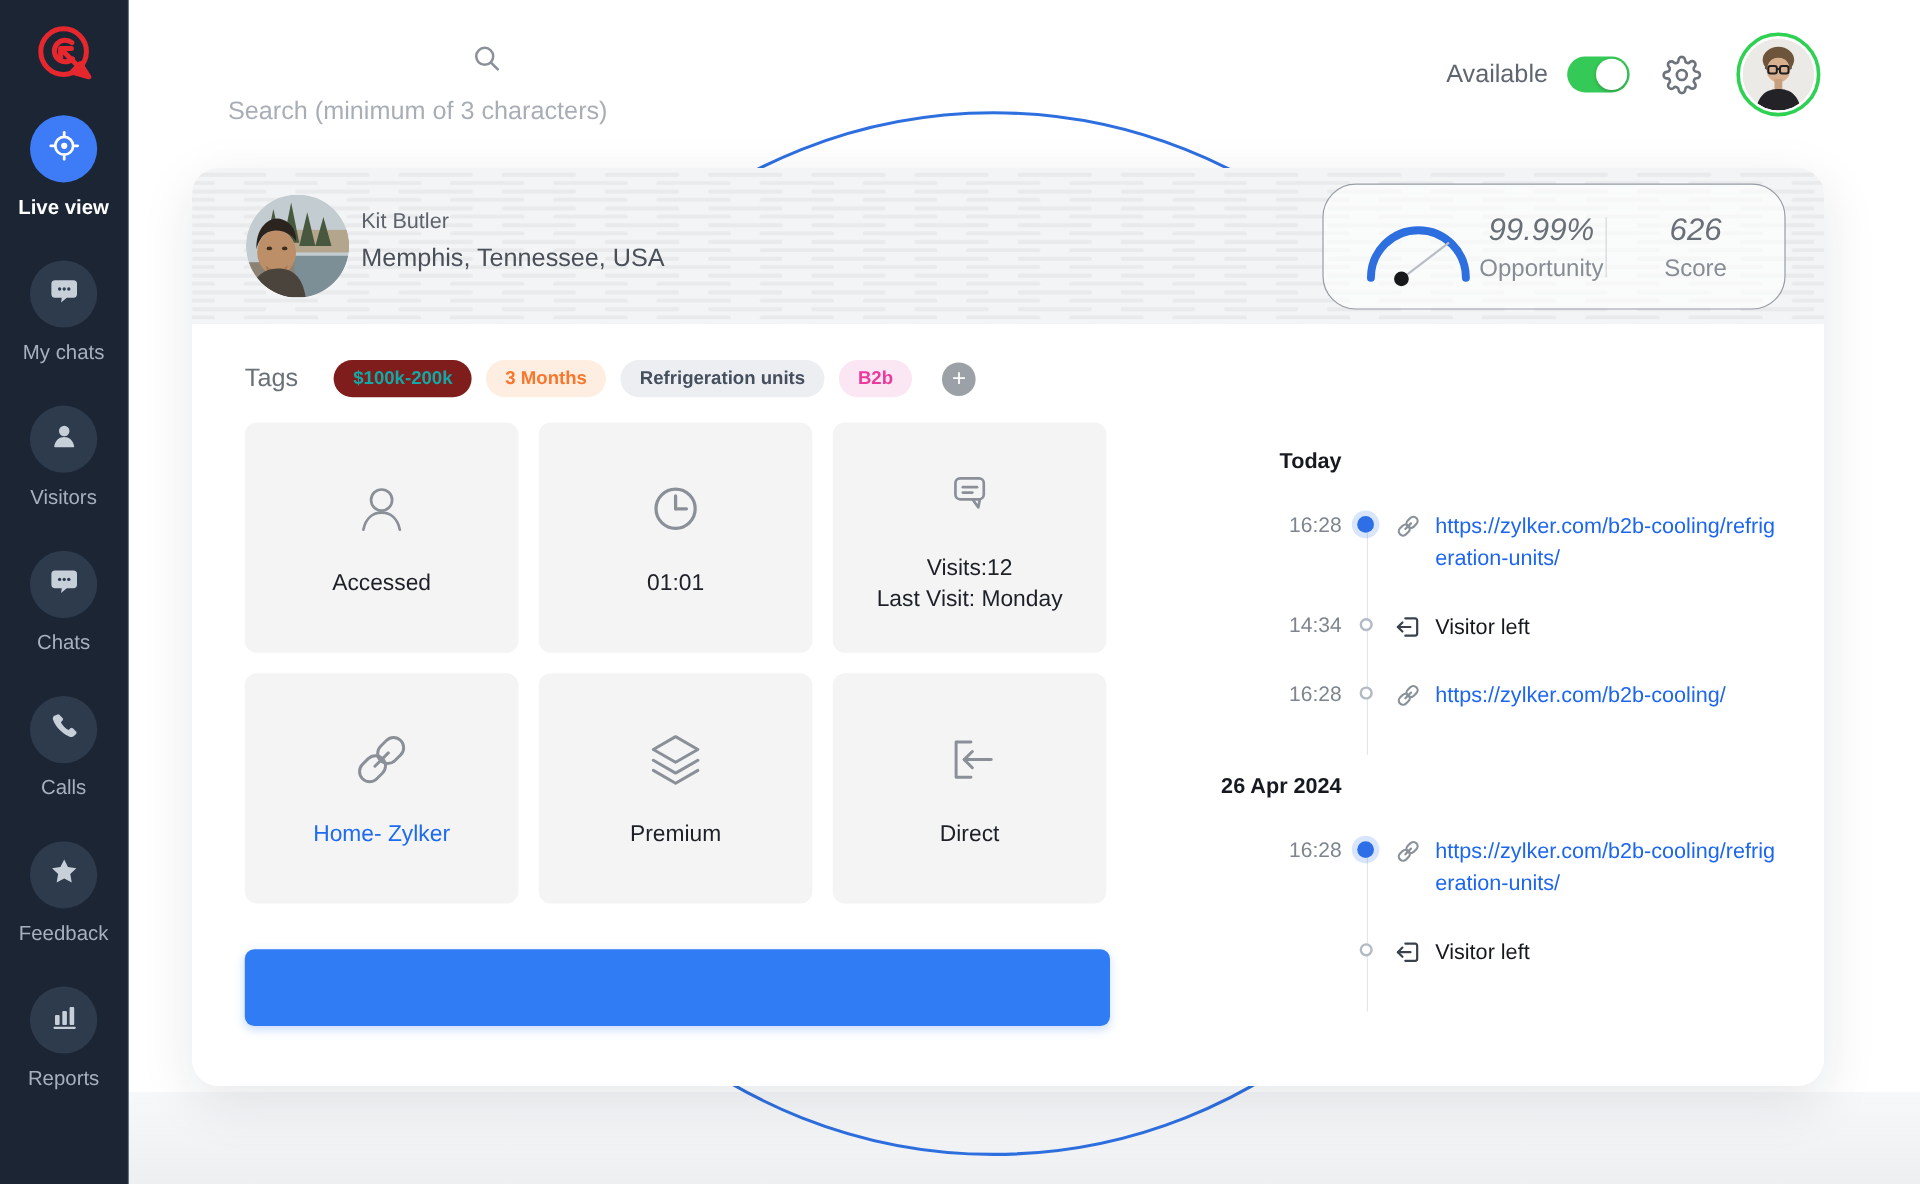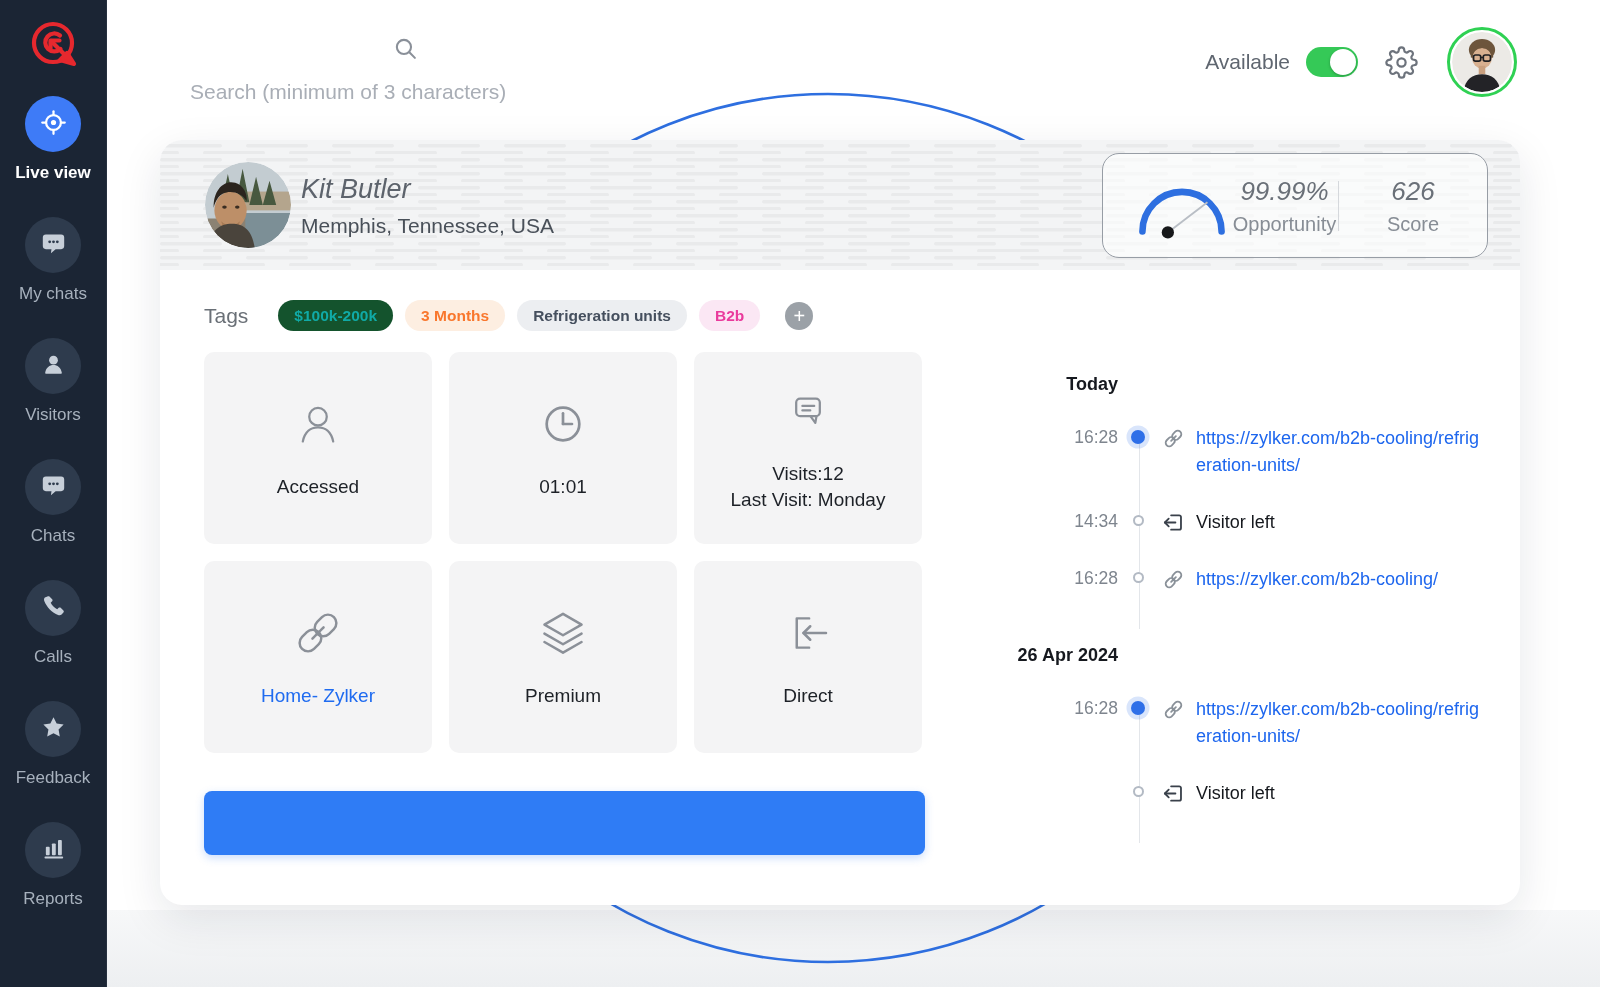--- a/index.html
+++ b/index.html
@@ -36,35 +36,35 @@
   .avatar-ring { margin-left:29px; width:70px; height:70px; border-radius:50%; border:3.5px solid #2fd153; padding:2px; background:#fff; cursor:pointer; }
   .avatar-ring svg { width:100%; height:100%; display:block; border-radius:50%; }
 
   
   .card { position:absolute; left:160px; top:140px; width:1360px; height:765px; background:#fff; border-radius:22px; box-shadow:0 14px 44px rgba(20,30,48,.10); z-index:2; }
   .card-header { position:absolute; left:0; top:0; width:100%; height:130px; border-radius:22px 22px 0 0; background:#f3f4f5; overflow:hidden; }
   .header-texture { position:absolute; inset:0; width:100%; height:100%; }
   .kit-avatar { position:absolute; left:45px; top:22px; width:86px; height:86px; border-radius:50%; overflow:hidden; z-index:1; }
   .kit-avatar svg { width:100%; height:100%; display:block; }
   .who { position:absolute; left:141px; top:34px; z-index:1; }
-  .v-name { font-size:27px; font-style:italic; color:#5d636c; }
+  .v-name { font-size:18px; color:#5d636c; }
   .v-loc { font-size:21px; color:#495059; margin-top:9px; }
-  .gauge-box { position:absolute; left:942px; top:13px; width:386px; height:105px; border:1.4px solid #979da5; border-radius:17px; background:rgba(255,255,255,.6); display:flex; align-items:center; z-index:1; }
+  .gauge-box { position:absolute; left:942px; top:13px; width:386px; height:105px; border:1.4px solid #979da5; border-radius:28px; background:rgba(255,255,255,.6); display:flex; align-items:center; z-index:1; }
   .gauge-svg { margin-left:30px; width:98px; height:72px; flex:none; }
   .g-col { flex:1; display:flex; flex-direction:column; align-items:center; }
   .g-col.score { flex:none; width:148px; }
   .g-val { font-size:26px; font-style:italic; color:#6a7078; }
   .g-lab { font-size:20px; color:#878d95; margin-top:6px; }
   .g-div { width:1px; height:50px; background:#d5d8dc; }
 
   
   .tags-row { position:absolute; left:44px; top:160px; display:flex; align-items:center; gap:23px; }
   .tags-label { font-size:21px; color:#6a7077; margin-right:7px; }
   .tag { height:31px; line-height:31px; padding:0 16px; border-radius:16px; font-size:15.5px; font-weight:600; cursor:pointer; white-space:nowrap; }
-  .tag.teal   { color:#10aaa6; background:#14532d; }
+  .tag.teal   { color:#10aaa6; background:#7f1d1d; }
   .tag.orange { color:#f9772d; background:#fdeee1; }
   .tag.gray   { color:#454f5e; background:#eceef1; }
   .tag.pink   { color:#ea3a9c; background:#fbe7f4; }
   .tag-add { width:28px; height:28px; border-radius:50%; background:#9ba1a7; color:#fff; border:none; font-size:20px; line-height:26px; cursor:pointer; margin-left:2px; }
 
   
   .tile-grid { position:absolute; left:44px; top:212px; display:grid; grid-template-columns:repeat(3,228px); grid-auto-rows:192px; gap:17px; }
   .tile { background:#f4f4f5; border-radius:10px; display:flex; flex-direction:column; align-items:center; justify-content:center; cursor:pointer; }
   .tile-icon { color:#8b9098; margin-bottom:23px; }
   .tile-icon svg { width:54px; height:54px; display:block; }

